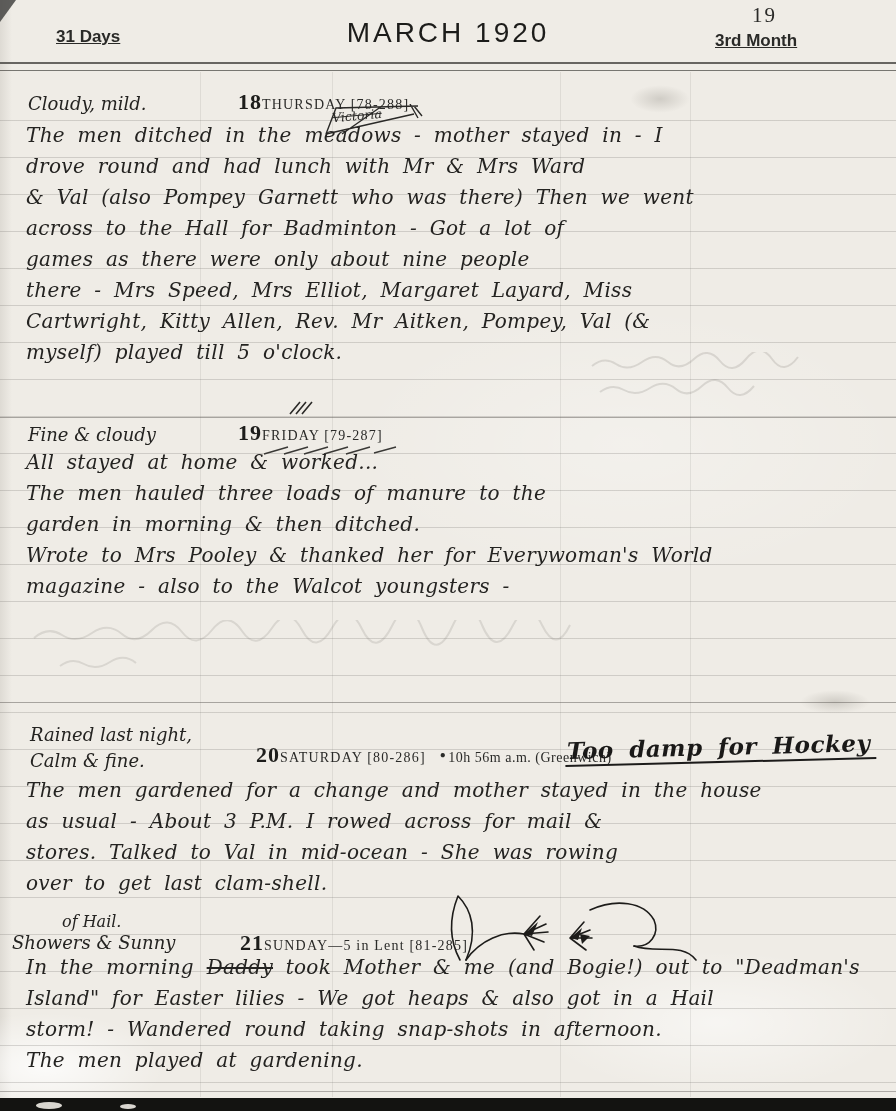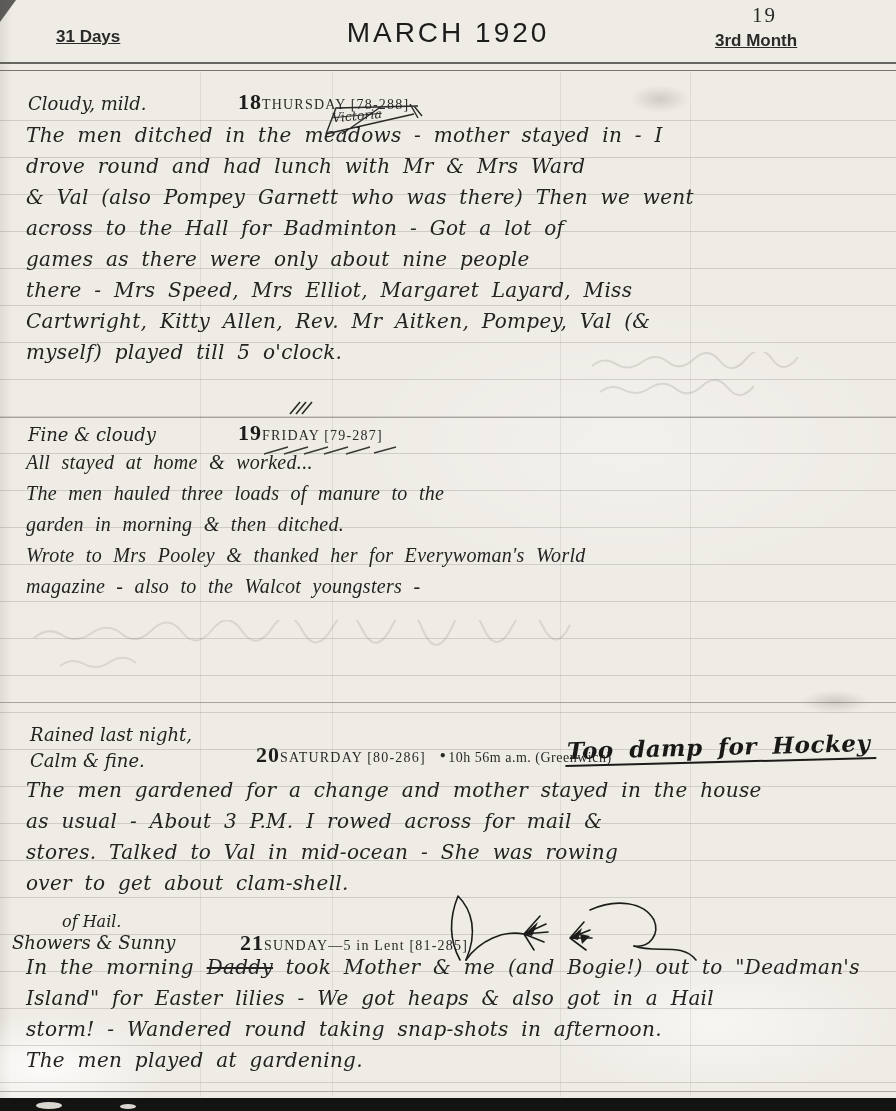--- a/index.html
+++ b/index.html
@@ -110,21 +110,21 @@
   <svg class="scribble" style="left:288px;top:400px;" width="34" height="16" viewBox="0 0 34 16">
     <path d="M2 14 L12 2 M8 14 L18 2 M14 14 L24 2" stroke="#2a2927" stroke-width="1.6" fill="none"></path>
   </svg>
   <div class="weather hw" style="left:28px;top:424px;">Fine &amp; cloudy</div>
   <div class="dayhdr" style="left:238px;top:420px;">
     <span class="daynum">19</span><span class="daylabel">FRIDAY [79-287]</span>
   </div>
   <svg class="scribble" style="left:262px;top:444px;" width="150" height="12" viewBox="0 0 150 12">
     <path d="M2 10 L26 3 M22 10 L46 3 M42 10 L66 3 M62 10 L86 3 M84 10 L108 3 M112 9 L134 3" stroke="#3a3936" stroke-width="1.4" fill="none"></path>
   </svg>
-  <div class="body-lines hw" style="top:447px;font-family:Liberation Serif, serif;">
+  <div class="body-lines hw" style="top:447px;">
     <div class="ln">All stayed at home &amp; worked...</div>
     <div class="ln">The men hauled three loads of manure to the</div>
     <div class="ln">garden in morning &amp; then ditched.</div>
     <div class="ln">Wrote to Mrs Pooley &amp; thanked her for Everywoman's World</div>
     <div class="ln">magazine - also to the Walcot youngsters -</div>
   </div>
 
   <svg class="showthru" style="left:30px;top:620px;opacity:.4;" width="620" height="60" viewBox="0 0 620 60">
     <path d="M4 18 q14 -12 28 -3 t30 -2 t30 1 t30 -4 t30 2 t30 -2 t30 1 t30 -3 t30 2 t30 -2 t30 1 t30 -3 t30 2 t30 -1 t30 -2 t30 2 t30 -2 t28 0
              M30 46 q12 -9 24 -2 t26 -2 t26 1" stroke="rgba(130,126,120,.5)" stroke-width="2" fill="none"></path>
@@ -134,21 +134,21 @@
   <div class="weather hw" style="left:30px;top:724px;">Rained last night,</div>
   <div class="weather hw" style="left:30px;top:750px;">Calm &amp; fine.</div>
   <div class="dayhdr" style="left:256px;top:742px;">
     <span class="daynum">20</span><span class="daylabel">SATURDAY [80-286]</span><span class="moonnote"><span class="moon">●</span><span>10h 56m a.m. (Greenwich)</span></span>
   </div>
   <div class="annotation hw" style="left:565px;top:733px;">Too damp for Hockey</div>
   <div class="body-lines hw" style="top:775px;">
     <div class="ln">The men gardened for a change and mother stayed in the house</div>
     <div class="ln">as usual - About 3 P.M. I rowed across for mail &amp;</div>
     <div class="ln">stores. Talked to Val in mid-ocean - She was rowing</div>
-    <div class="ln">over to get about clam-shell.</div>
+    <div class="ln">over to get last clam-shell.</div>
   </div>
 
   <div class="weather hw" style="left:62px;top:912px;font-size:16px;">of Hail.</div>
   <div class="weather hw" style="left:12px;top:932px;">Showers &amp; Sunny</div>
   <div class="dayhdr" style="left:240px;top:930px;">
     <span class="daynum">21</span><span class="daylabel">SUNDAY—5 in Lent [81-285]</span>
   </div>
 
   <svg class="scribble" style="left:420px;top:890px;" width="300" height="78" viewBox="0 0 300 78">
     <g stroke="#1d1c1a" stroke-width="1.6" fill="none" stroke-linecap="round">

